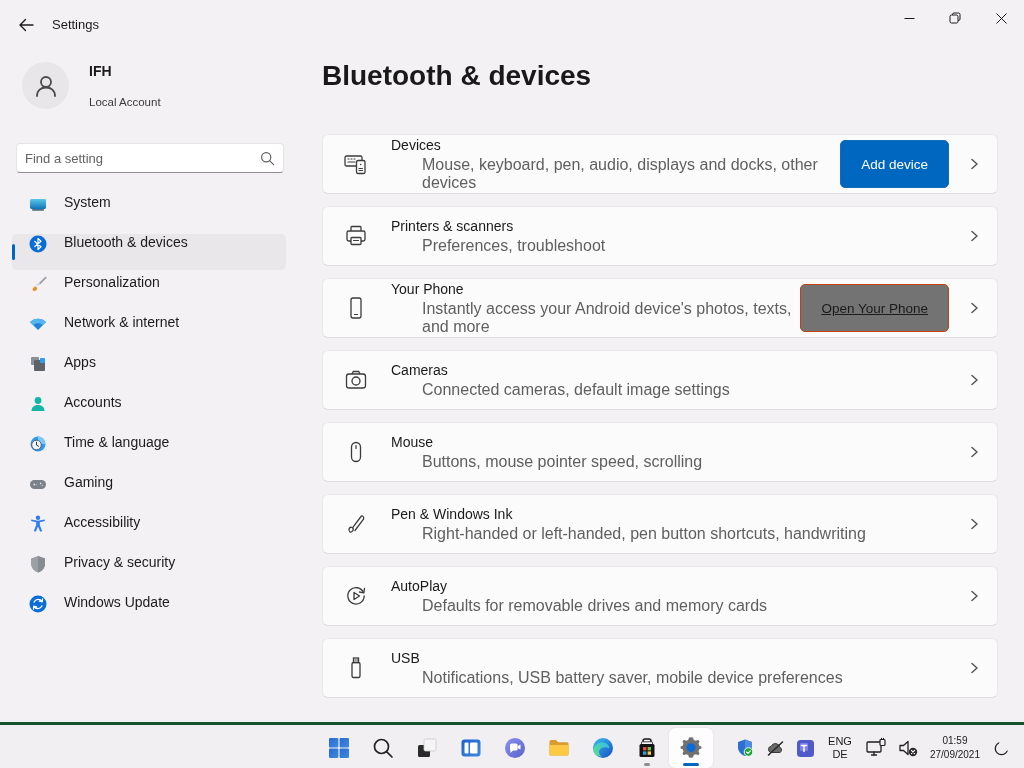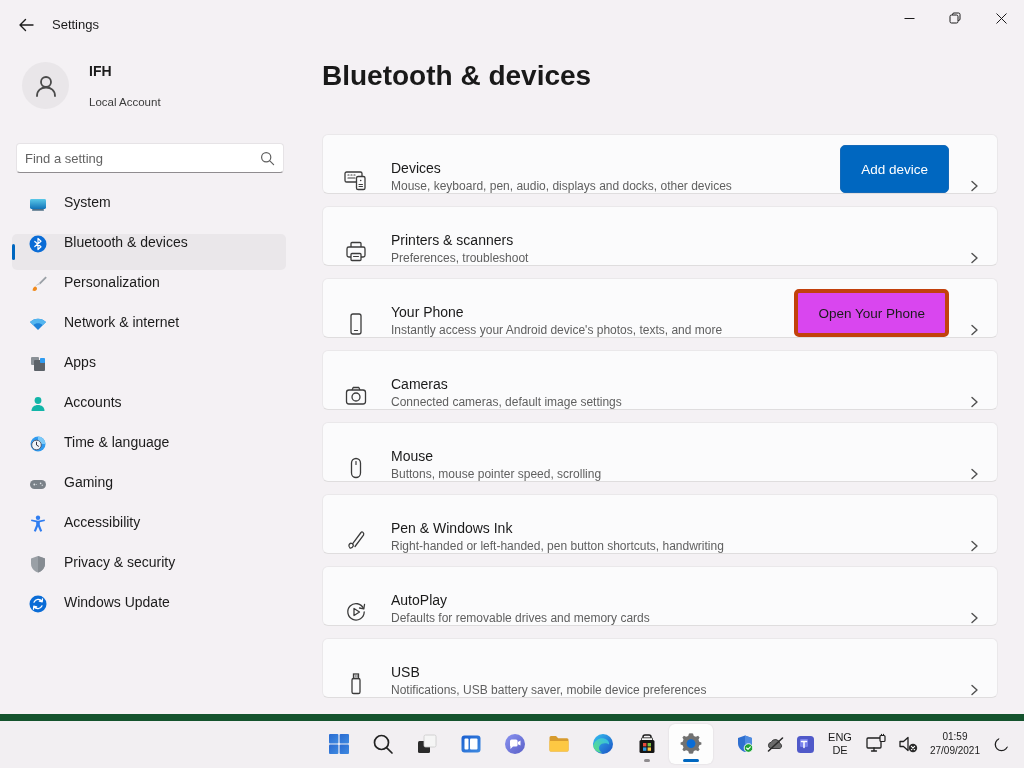--- a/index.html
+++ b/index.html
@@ -41,35 +41,35 @@
   .nav-item.selected .accent-pill { position:absolute; left:0; top:10px; width:3px; height:16px;
               border-radius:2px; background:#0067c0; }
   .nav-icon { width:20px; height:20px; display:flex; align-items:center; justify-content:center; }
 
   
   .main { position:absolute; left:300px; top:48px; right:0; bottom:46px; }
   .page-title { position:absolute; left:22px; top:12px; font-size:28px; font-weight:600; color:#191919; }
   .rows { position:absolute; left:22px; top:86px; width:676px; }
   .row { position:relative; height:60px; margin-bottom:12px; background:#fbfbfc;
          border:1px solid #eae8ea; border-bottom-color:#dfddde; border-radius:6px;
-         display:flex; align-items:flex-end; padding:0 16px 0 20px; cursor:pointer; }
+         display:flex; align-items:center; padding:0 16px 0 20px; cursor:pointer; }
   .row-icon { width:26px; height:26px; margin-right:22px; flex:none;
               display:flex; align-items:center; justify-content:center; }
   .row-text { flex:1; min-width:0; }
   .row-title { font-size:14px; color:#1a1a1a; margin-bottom:3px; }
-  .row-sub { font-size:12px; color:#5f5f5f; }
+  .row-sub { font-size:16px; color:#5f5f5f;margin-left:31px; }
   .chev { width:14px; height:14px; margin-left:18px; flex:none; }
   .btn { font-family:inherit; font-size:13.5px; border-radius:5px; cursor:pointer;
          height:48px; padding:0 20px; flex:none; }
   .btn.primary { background:#0067c0; border:1px solid #1469b8; color:#ffffff; }
-  .btn.secondary { background:#d946ef; border:4px solid #c2410c; color:#1b1b1b; }
+  .btn.secondary { background:#737373; border:1px solid #c2410c; color:#1b1b1b;text-decoration:underline; }
 
   
-  .taskbar { position:absolute; left:0; right:0; bottom:0; height:54px; background:#f2eff2;
-             border-top:7px solid #14532d; }
+  .taskbar { position:absolute; left:0; right:0; bottom:0; height:46px; background:#f2eff2;
+             border-top:3px solid #14532d; }
   .tb-center { position:absolute; left:317px; top:3px; display:flex; }
   .tb-btn { width:44px; height:40px; border-radius:6px; display:flex; flex-direction:column;
             align-items:center; justify-content:center; cursor:pointer; position:relative; }
   .tb-btn.active { background:#fdfdfd; box-shadow:0 0 2px rgba(0,0,0,.12); }
   .tb-btn.active .indicator { position:absolute; bottom:2px; left:50%; transform:translateX(-50%);
             width:16px; height:3px; border-radius:2px; background:#0067c0; }
   .tb-btn .dot { position:absolute; bottom:2px; left:50%; transform:translateX(-50%);
             width:6px; height:3px; border-radius:2px; background:#8f8c8f; }
 
   .tray { position:absolute; right:6px; top:0; height:46px; display:flex; align-items:center; }

